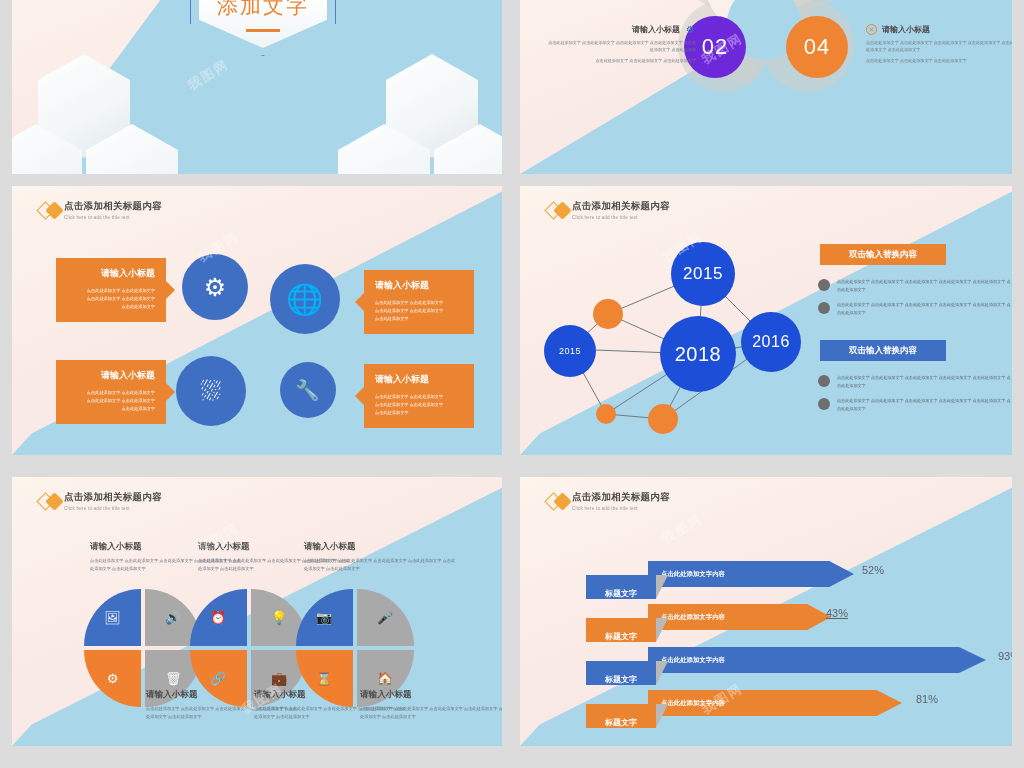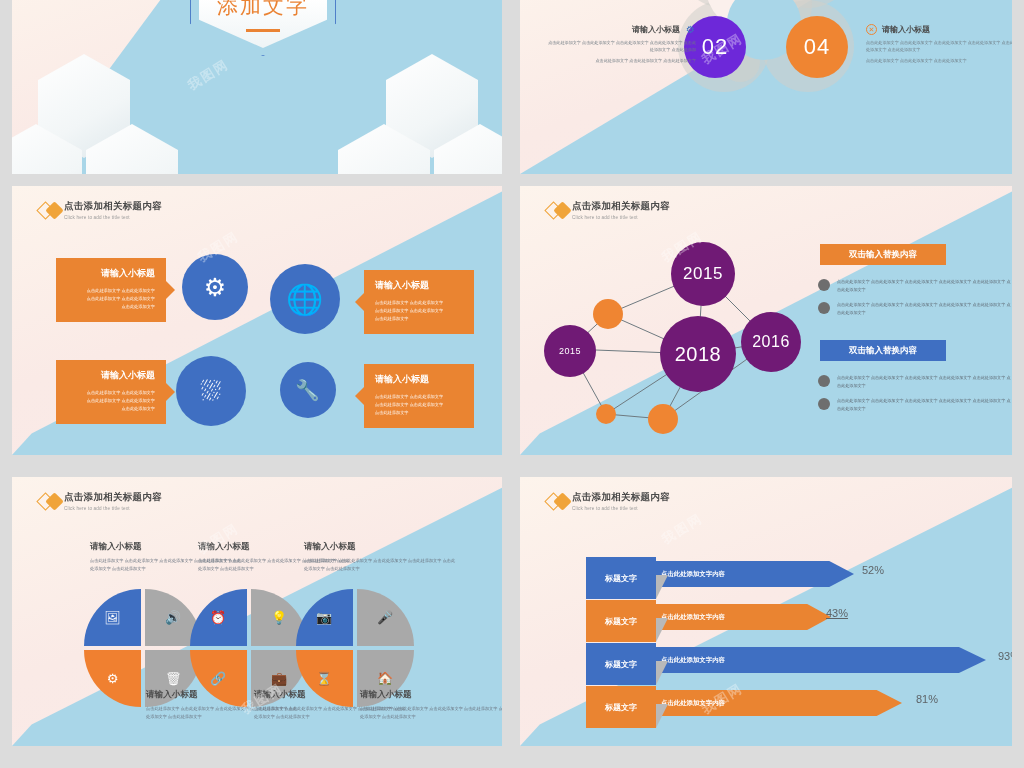--- a/index.html
+++ b/index.html
@@ -107,21 +107,21 @@
   .callout .tip {
     position: absolute; width: 0; height: 0; top: 50%; transform: translateY(-50%);
   }
   .callout.right-tip .tip { right: -9px; border-top: 9px solid transparent; border-bottom: 9px solid transparent; border-left: 9px solid #ea8431; }
   .callout.left-tip .tip  { left: -9px;  border-top: 9px solid transparent; border-bottom: 9px solid transparent; border-right: 9px solid #ea8431; }
   .callout.left-tip .co-h, .callout.left-tip .co-b { text-align: left; }
 
   
   .net { position: absolute; left: 8px; top: 28px; width: 290px; height: 232px; }
   .nnode {
-    position: absolute; border-radius: 50%; background: #701a75; color: #fff;
+    position: absolute; border-radius: 50%; background: #1d4ed8; color: #fff;
     display: flex; align-items: center; justify-content: center; letter-spacing: .5px;
   }
   .nnode.orange { background: #ef8532; }
   .pill {
     position: absolute; color: #fff; font-size: 8.5px; font-weight: bold;
     display: flex; align-items: center; justify-content: center;
     width: 126px; height: 21px;
   }
   .pill.orange { background: #ea8431; }
   .pill.blue { background: #3f6fc2; }
@@ -143,22 +143,22 @@
   .q.blue { background: #3f6fc2; }
   .q.gray { background: #a9a9a9; }
   .q.orange { background: #f08030; }
   .colhead { position: absolute; width: 152px; }
   .colhead .ch-t { font-size: 8.6px; font-weight: bold; color: #4c4c4c; }
   .colhead .ch-b { margin-top: 4px; font-size: 4.2px; line-height: 1.8; color: #6a7480; }
 
   
   .arrow-row { position: absolute; height: 38px; }
   .lbl {
-    position: absolute; left: 0; bottom: 0; width: 70px; height: 42px;
-    display: flex; align-items: center; justify-content: center;
+    position: absolute; left: 0; bottom: 0; width: 70px; height: 24px;
+    display: flex; align-items: flex-end; justify-content: center;
     color: #fff; font-size: 8px; font-weight: bold;
   }
   .lbl.blue { background: #3f6fc2; }
   .lbl.orange { background: #ea8431; }
   .lbl-sh {
     position: absolute; left: 70px; bottom: 0; width: 12px; height: 24px;
     background: #b9b9b9;
     clip-path: polygon(0 0, 100% 0, 0 100%);
   }
   .arrow {

